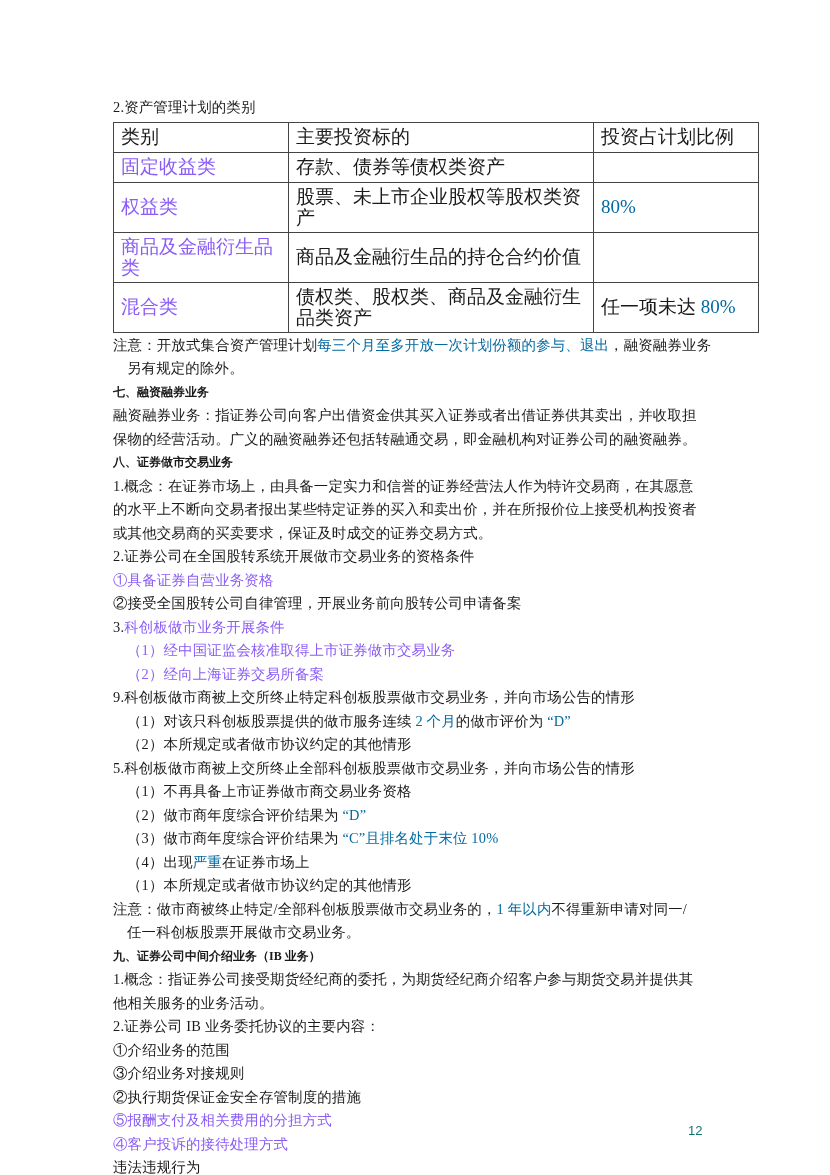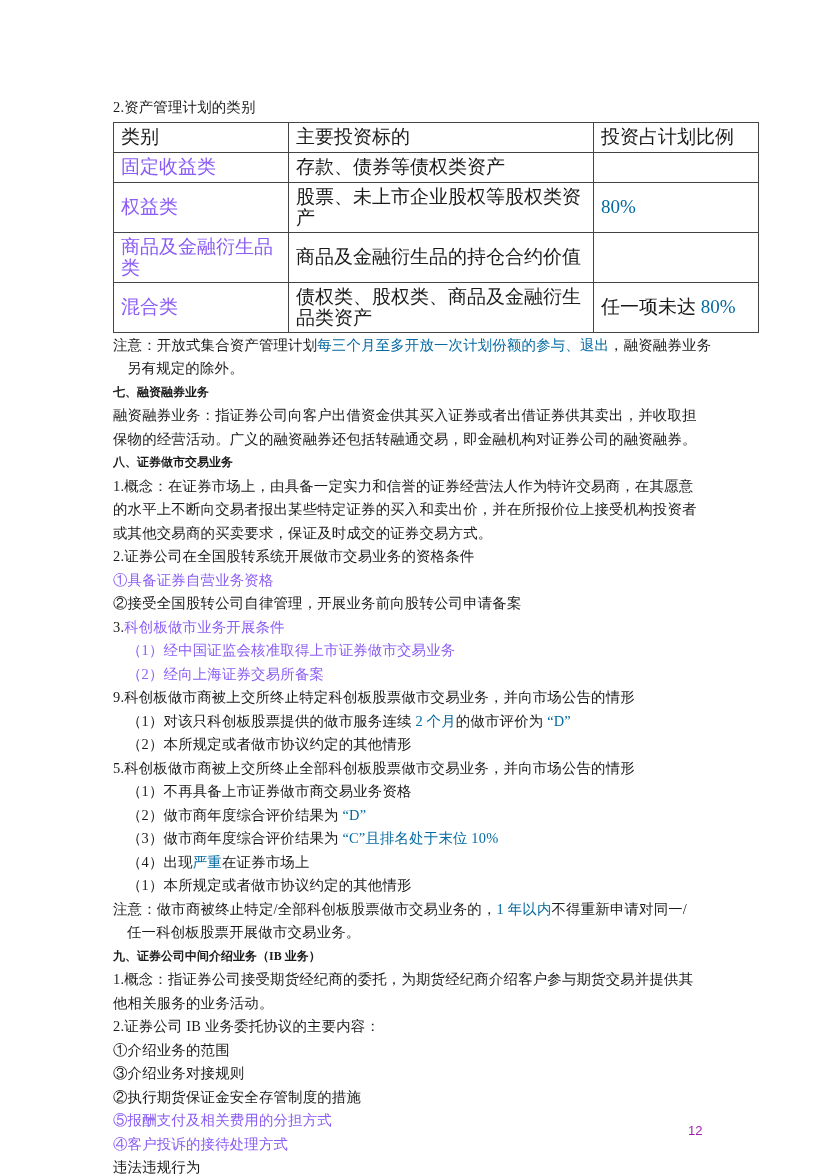--- a/index.html
+++ b/index.html
@@ -78,21 +78,21 @@
   .bcol-a { width: 258px; }
   .bcol-b { width: 342px; }
   .gap-top { margin-top: 1px; }
 
   .page-number {
     position: absolute;
     left: 688px;
     top: 1119px;
     font-size: 13px;
     font-family: "Liberation Sans", sans-serif;
-    color: #a21caf;
+    color: #0f766e;
   }
 </style>
 </head>
 <body>
 
 <div class="page">
   <div class="content">
 
     <div class="ln">2.资产管理计划的类别</div>
 

